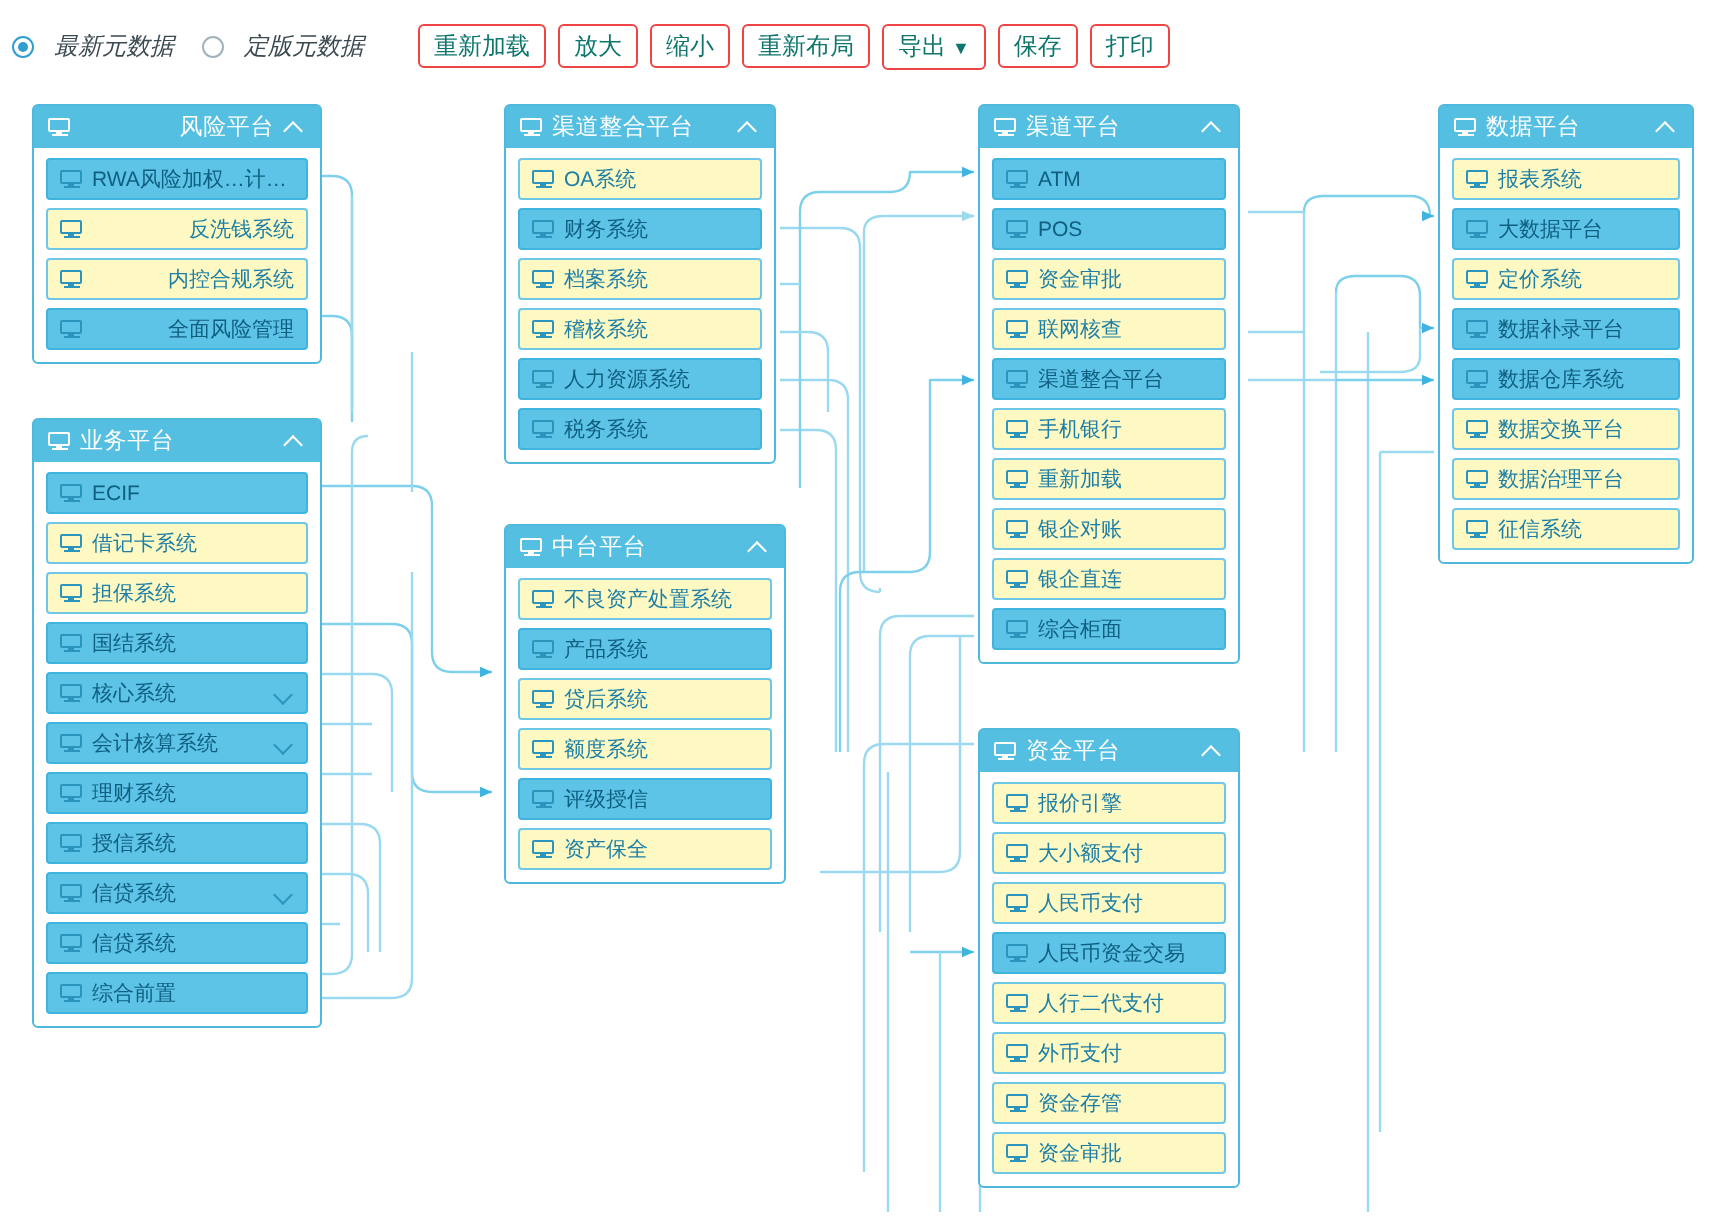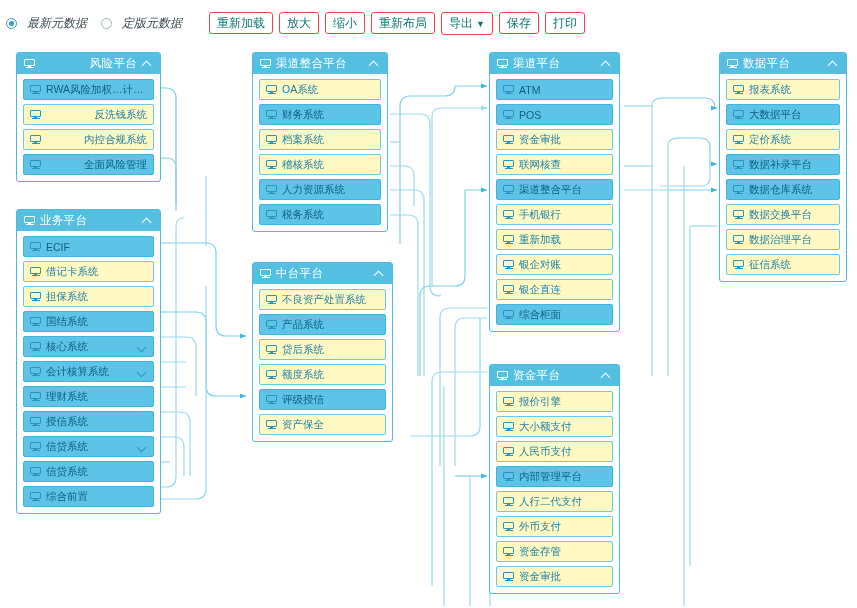--- a/index.html
+++ b/index.html
@@ -548,21 +548,21 @@
               <span class="base"></span>
             </span>
             <span class="nlabel">人民币支付</span>
           </div>
           <div class="node hl">
             <span class="mon">
               <span class="scr"></span>
               <span class="stand"></span>
               <span class="base"></span>
             </span>
-            <span class="nlabel">内部管理平台</span>
+            <span class="nlabel">人民币资金交易</span>
           </div>
           <div class="node">
             <span class="mon">
               <span class="scr"></span>
               <span class="stand"></span>
               <span class="base"></span>
             </span>
             <span class="nlabel">人行二代支付</span>
           </div>
           <div class="node">

